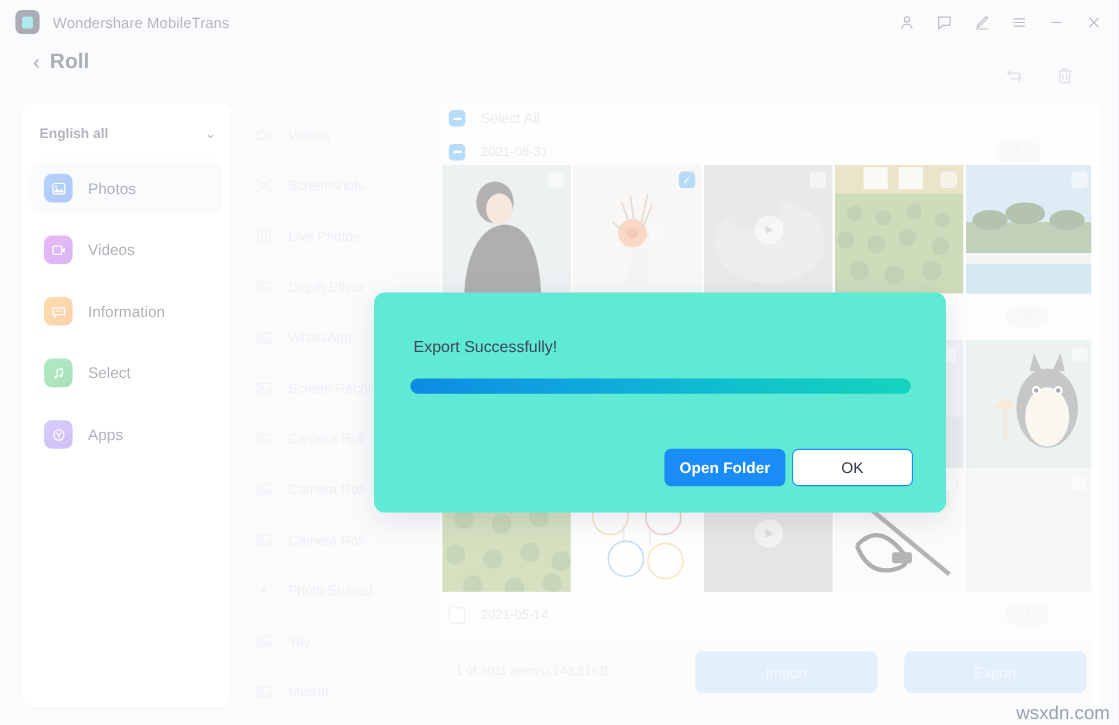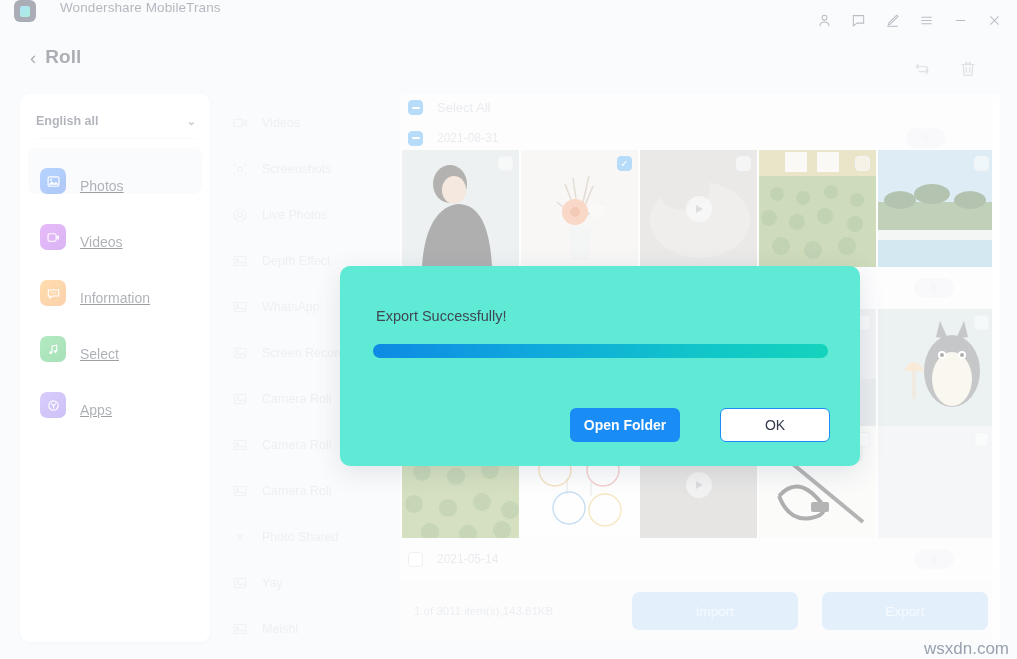--- a/index.html
+++ b/index.html
@@ -11,21 +11,21 @@
   }
   #app {
     position: relative;
     width: 1017px; height: 659px;
     background: #f2f4f8;
   }
 
   
   .titlebar {
     position: absolute; left: 0; top: 0; width: 1017px; height: 40px;
-    display: flex; align-items: flex-start; gap: 12px;
+    display: flex; align-items: center;
   }
   .app-logo {
     width: 22px; height: 22px; margin-left: 14px; border-radius: 6px;
     background: #202840;
     display: flex; align-items: center; justify-content: center;
   }
   .app-logo .inner {
     width: 10px; height: 11px; border-radius: 2px;
     background: linear-gradient(135deg, #2fb7e8 0%, #1fd6a6 100%);
   }
@@ -67,22 +67,22 @@
     position: absolute; left: 16px; top: 12px; width: 160px; height: 30px;
     display: flex; align-items: center; justify-content: space-between;
     font-size: 12.5px; color: #333c4d; font-weight: 600; gap: 32px;
   }
   .lang-chev { color: #6c7686; font-size: 11px; }
   .lang-divider {
     position: absolute; left: 16px; top: 44px; width: 160px; height: 1px; background: #eef0f4;
   }
   .nav { position: absolute; left: 8px; top: 54px; right: 8px; }
   .nav-item {
-    display: flex; align-items: flex-end; height: 46px; padding-left: 12px;
-    border-radius: 8px; margin-bottom: 10px; text-decoration: underline;
+    display: flex; align-items: center; height: 46px; padding-left: 12px;
+    border-radius: 8px; margin-bottom: 10px;
   }
   .nav-item.active { background: #f1f3f8; }
   .nav-ico {
     width: 26px; height: 26px; border-radius: 7px; margin-right: 14px;
     display: flex; align-items: center; justify-content: center;
     color: #fff; font-size: 13px;
   }
   .ico-photos { background: linear-gradient(140deg,#3f8bff,#2f6fe8); }
   .ico-videos { background: linear-gradient(140deg,#c34bf0,#9a3ce0); }
   .ico-info   { background: linear-gradient(140deg,#ffa426,#f2872a); }
@@ -176,31 +176,30 @@
   .dialog {
     position: absolute; left: 340px; top: 266px; width: 520px; height: 200px;
     background: #5eead4; border-radius: 10px;
     box-shadow: 0 6px 26px rgba(70,85,110,.14);
   }
   .dlg-title { position:absolute; left: 36px; top: 42px; font-size: 14.5px; color: #3f4756; }
   .pbar {
     position:absolute; left: 33px; top: 78px; width: 455px; height: 14px; border-radius: 7px;
     background: linear-gradient(90deg, #0e8ae4 0%, #0fa8dd 35%, #11c5c9 72%, #14d4bd 100%);
   }
-  .dlg-btns { position:absolute; right: 30px; bottom: 24px; display:flex; gap: 24px; }
+  .dlg-btns { position:absolute; right: 30px; bottom: 24px; display:flex; gap: 6px; }
   .btn-primary {
     width: 110px; height: 34px; border-radius: 6px; background: #1a8cf5; color: #fff;
     font-size: 14px; display:flex; align-items:center; justify-content:center; font-weight: 600;
     border: none;
   }
   .btn-ghost {
     width: 110px; height: 34px; border-radius: 6px; background: #fff; color: #30384a;
     font-size: 14px; display:flex; align-items:center; justify-content:center;
     border: 1.2px solid #1a8cf5;
-    margin-left: 16px;
   }
 
   .watermark {
     position:absolute; right: 8px; bottom: 0; font-size: 17px; color: #9aa2b0; text-align: right;
   }
 
   
   .art { position:absolute; inset:0; }
 </style>
 </head>

